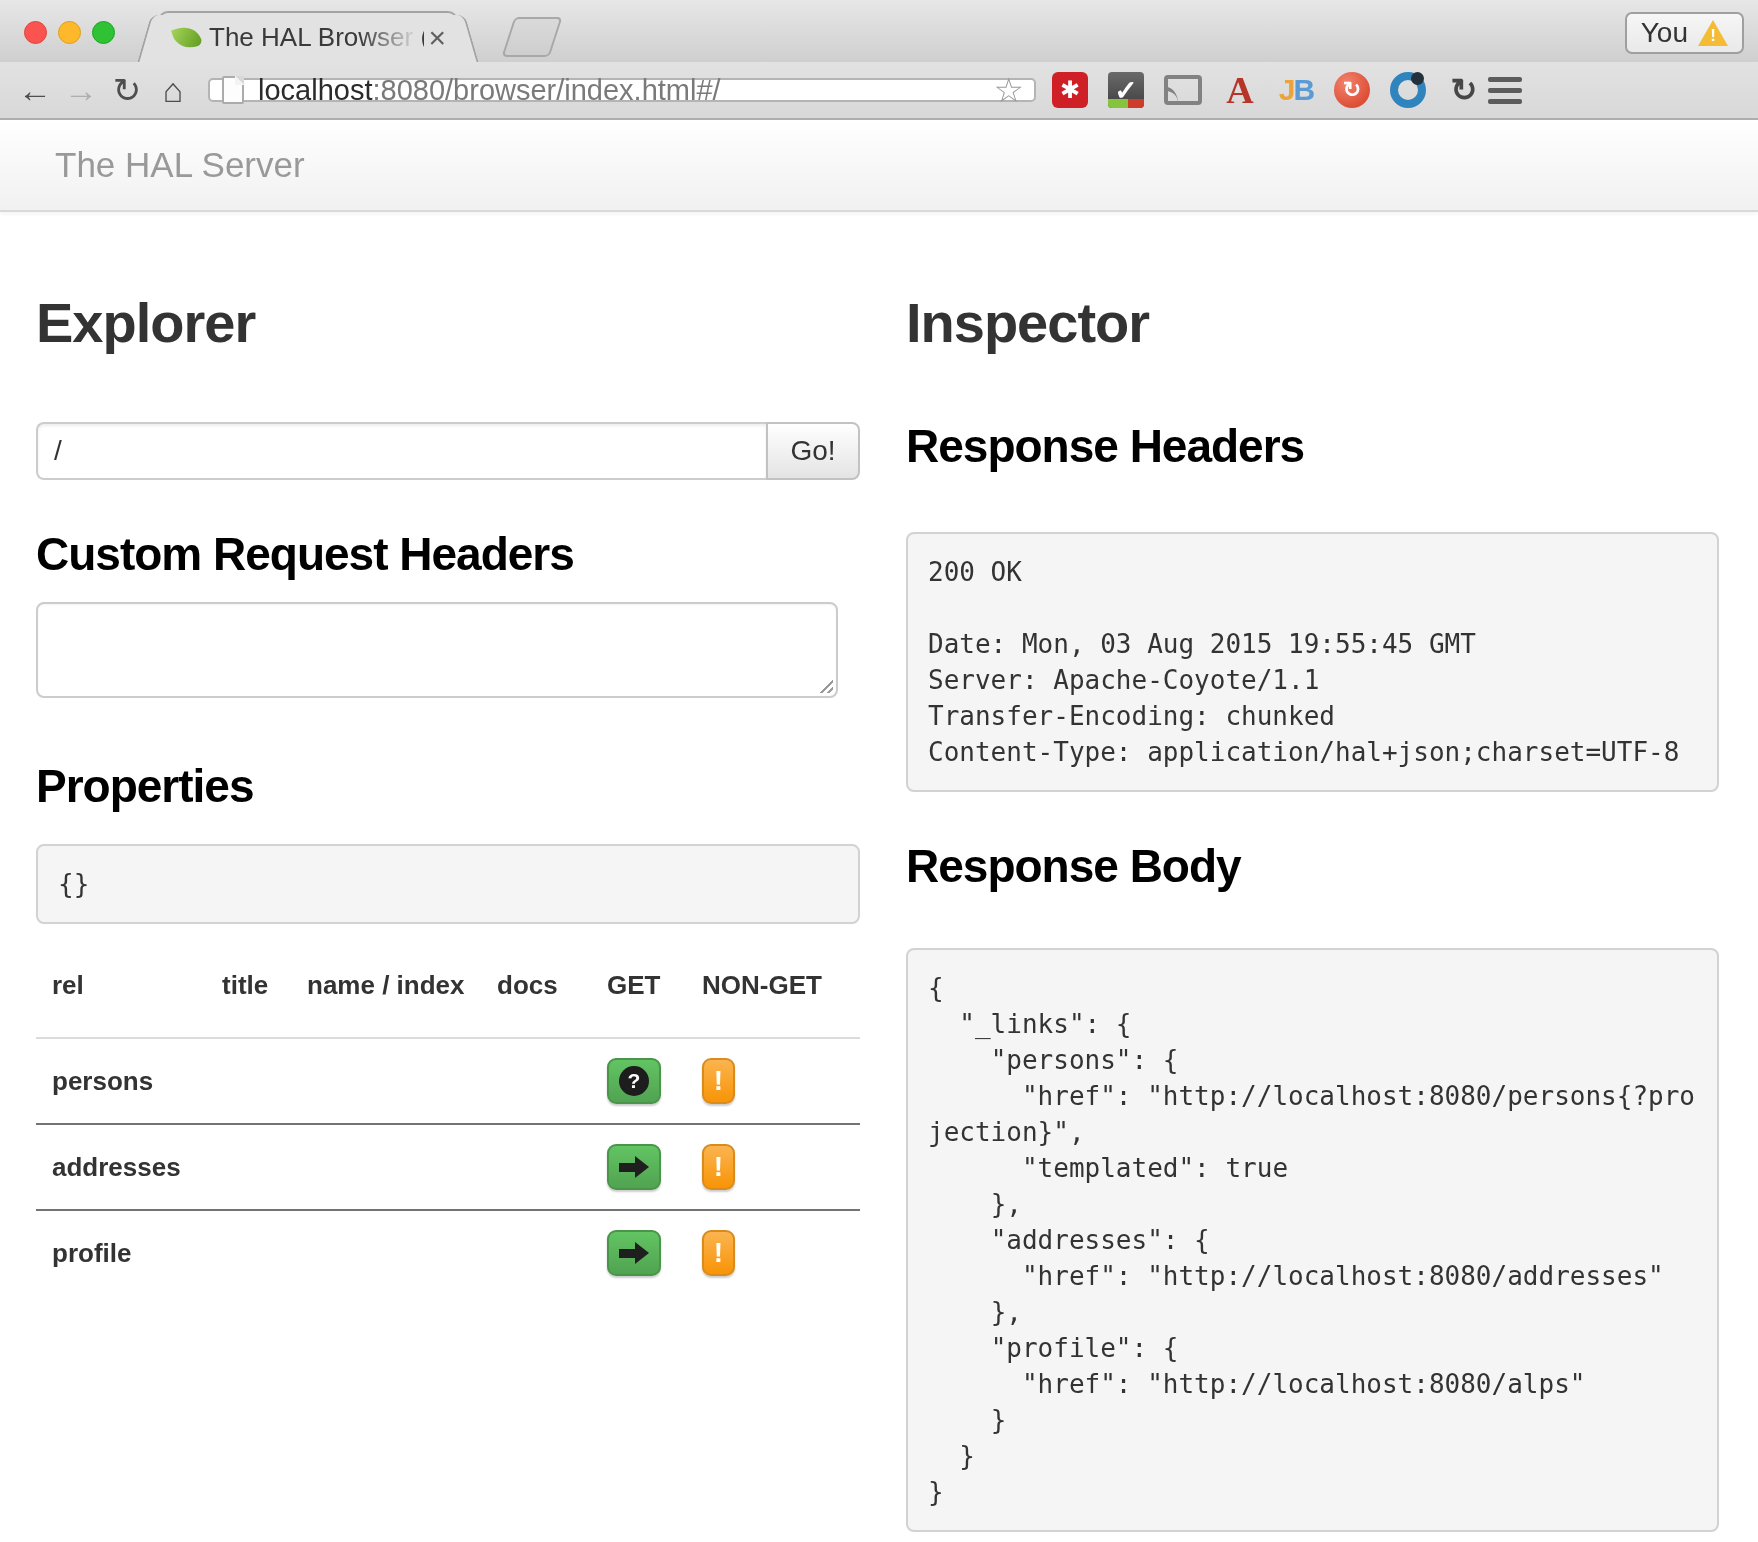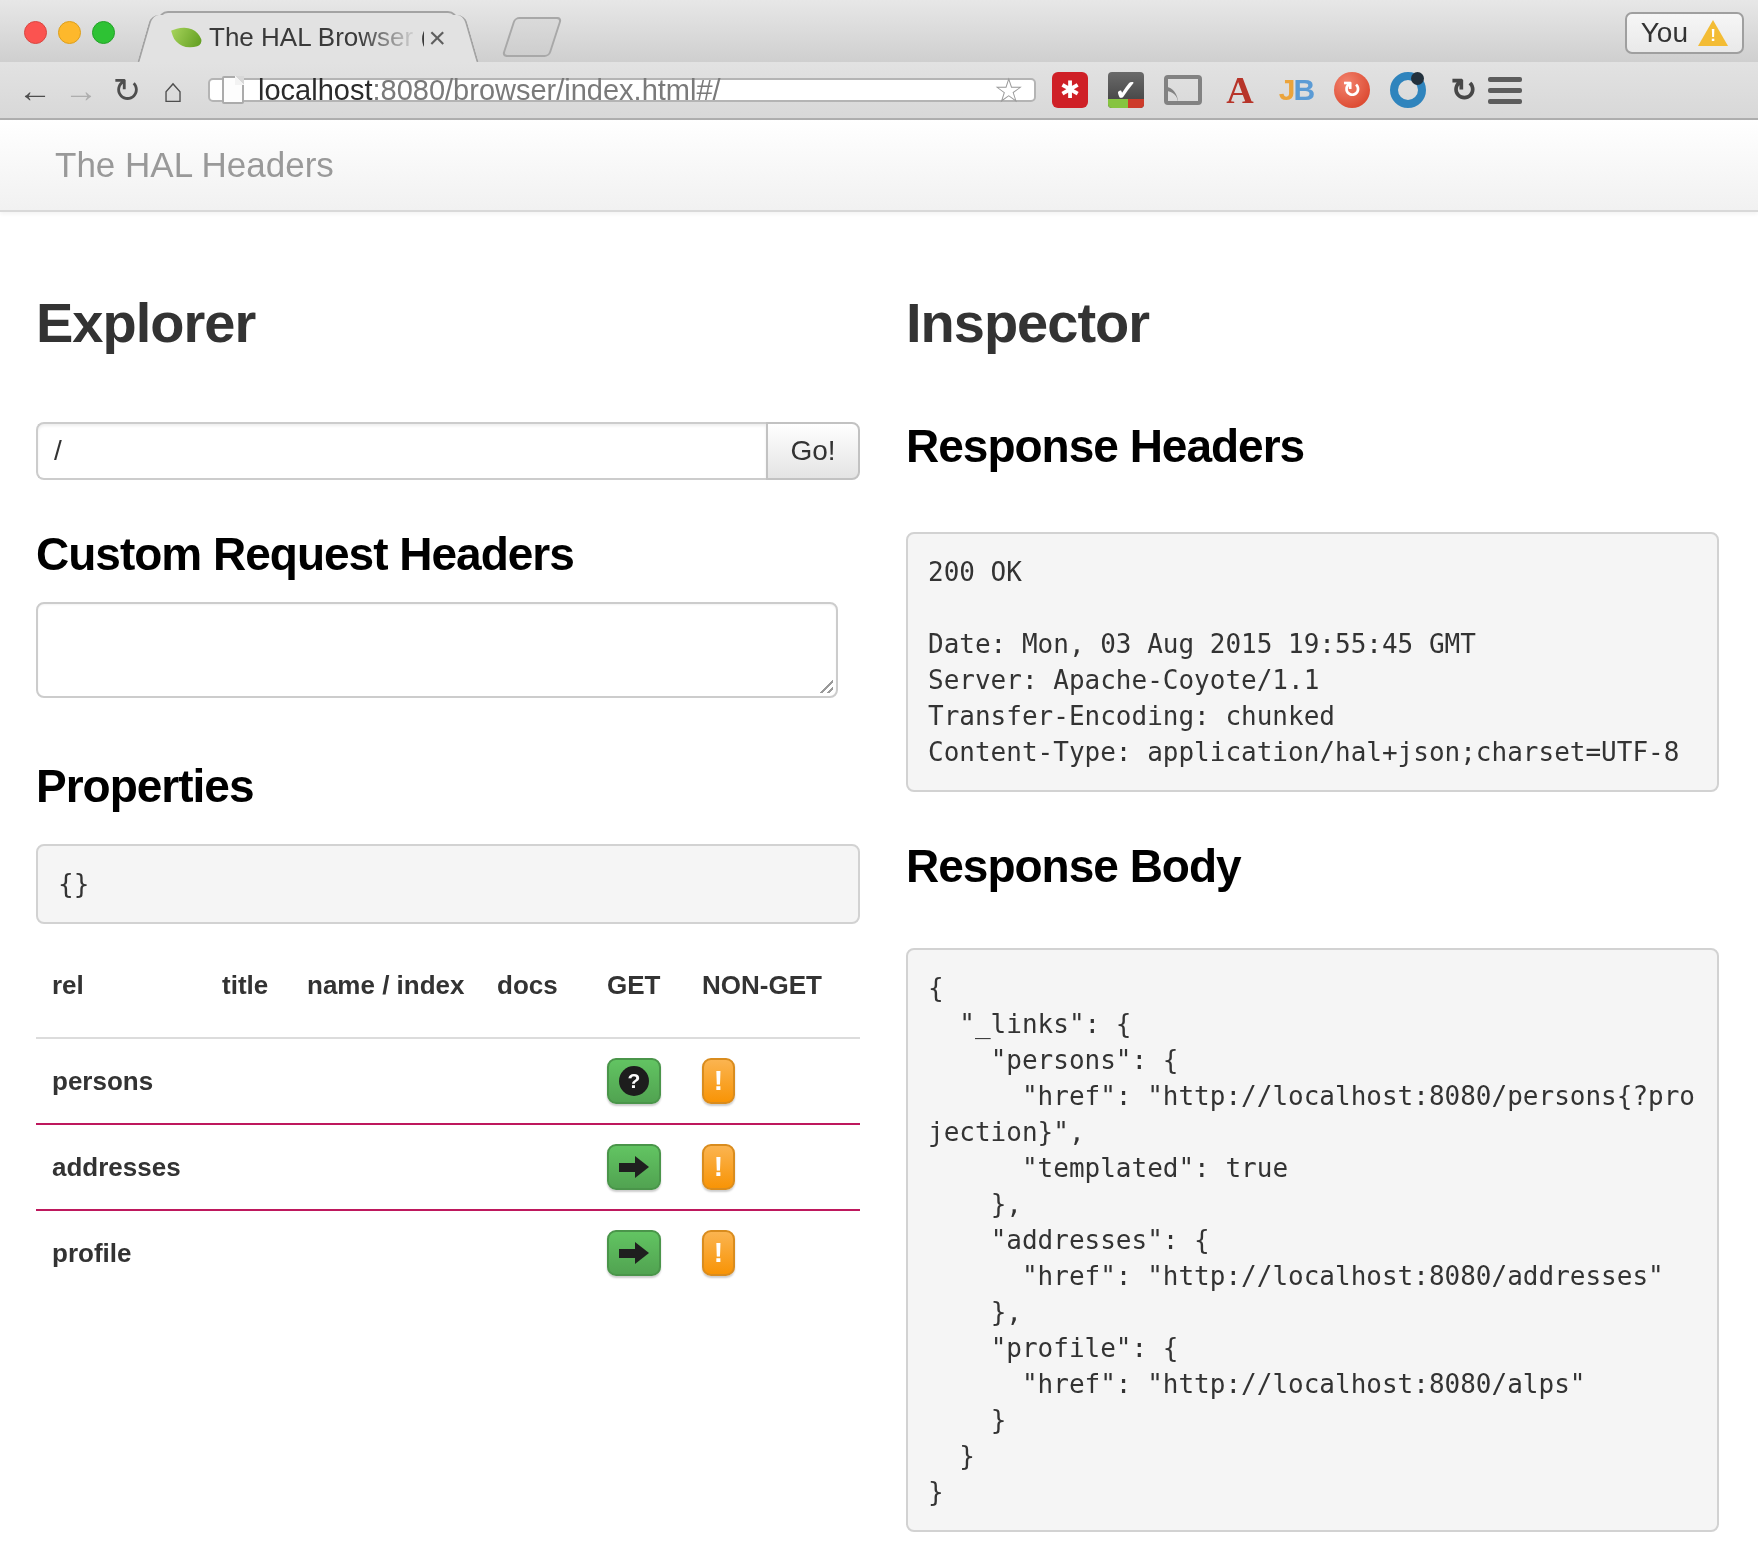--- a/index.html
+++ b/index.html
@@ -114,21 +114,21 @@
   .h2-props { margin-top:58px; }
   pre.box { background:#f5f5f5; border:2px solid #d2d2d2; border-radius:8px; color:#333;
             font-family:"DejaVu Sans Mono", monospace; font-size:26px; line-height:36px;
             padding:20px; white-space:pre-wrap; }
   .props-box { margin-top:32px; width:824px; height:80px; padding:20px 18px 18px; }
   .h2-links { margin-top:36px; }
 
   table.links { margin-top:28px; width:824px; border-collapse:collapse; }
   table.links th { text-align:left; font-size:26px; color:#333; font-weight:bold;
                    padding:18px 16px 36px; border-bottom:2px solid #dcdcdc; }
-  table.links td { padding:19px 16px; border-top:2px solid #be185d; height:82px; vertical-align:middle; }
+  table.links td { padding:19px 16px; border-top:2px solid #737373; height:82px; vertical-align:middle; }
   table.links tr.r1 td { border-top:none; }
   td.rel { font-size:26px; font-weight:bold; color:#333; }
   .c-rel{width:170px;} .c-title{width:85px;} .c-name{width:190px;} .c-docs{width:110px;}
   .c-get{width:95px;} .c-nonget{width:174px;}
 
   .btn-get { width:54px; height:46px; border-radius:9px; border:2px solid #4a954a;
              background:linear-gradient(#62c462,#51a351); box-shadow:0 2px 2px rgba(0,0,0,0.2);
              display:flex; align-items:center; justify-content:center; }
   .btn-nonget { width:33px; height:46px; border-radius:9px; border:2px solid #d98c1e;
              background:linear-gradient(#fbb450,#f89406); box-shadow:0 2px 2px rgba(0,0,0,0.2);
@@ -194,21 +194,21 @@
     <span class="ext ext-timer">↻</span>
   </div>
   <span class="menu-btn">
       <span></span>
       <span></span>
       <span></span>
     </span>
 </div>
 
 <div class="navbar">
-  <span class="brand">The HAL Headers</span>
+  <span class="brand">The HAL Server</span>
 </div>
 
 <div class="content">
 
   <div class="col-left">
     <h1 class="app">Explorer</h1>
 
     <div class="go-row">
       <input class="go-input" type="text" value="/" style="">
       <button class="go-btn">Go!</button>

